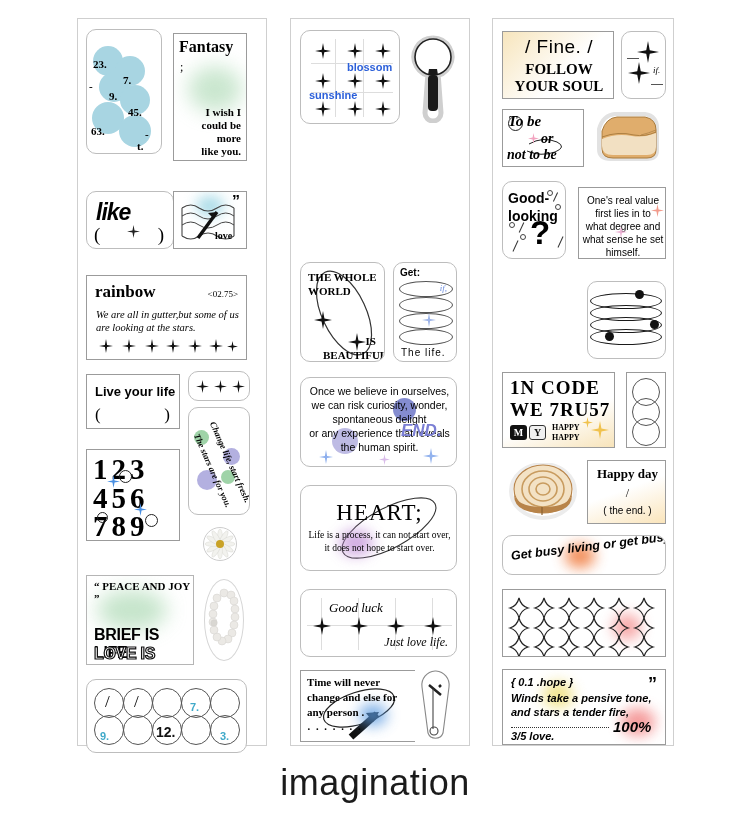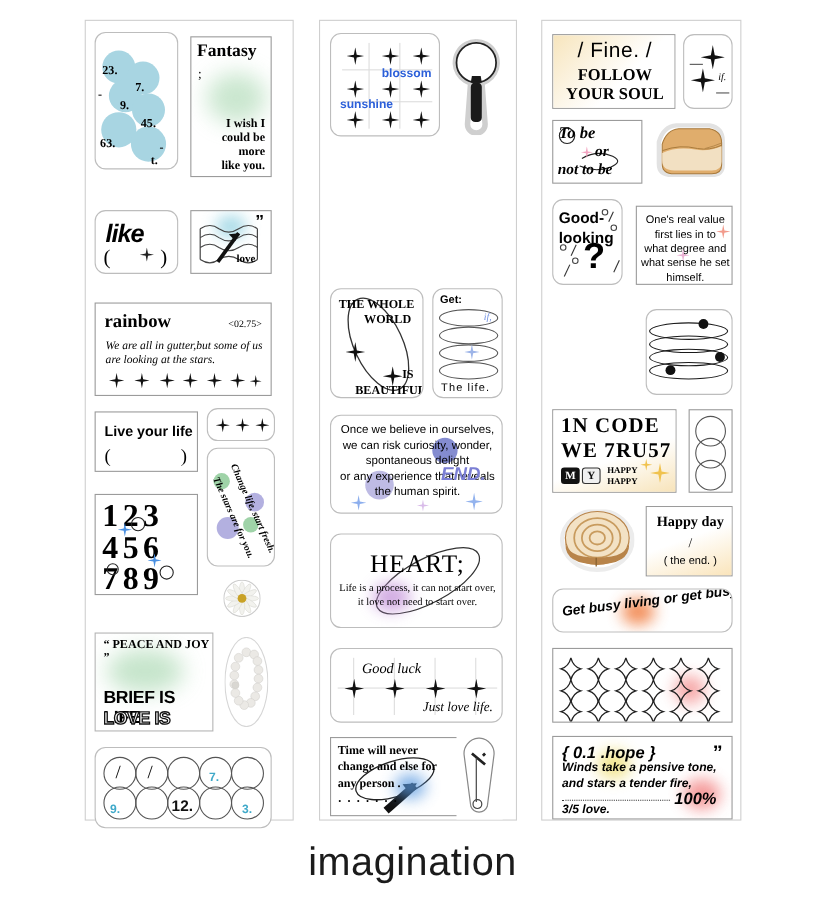--- a/index.html
+++ b/index.html
@@ -93,21 +93,21 @@
     <div class="sticker sq" style="left:95px; top:14px; width:74px; height:128px;">
       <div class="soft" style="left:14px; top:32px; width:54px; height:46px; background:#9fd3a8; opacity:.55;"></div>
       <div class="serif b" style="position:absolute;left:5px;top:4px;font-size:16px;">Fantasy</div>
       <div class="serif" style="position:absolute;left:6px;top:26px;font-size:12px;">;</div>
       <div class="serif b rgt" style="position:absolute;right:5px;top:72px;width:64px;font-size:11px;line-height:13px;white-space:pre-line;">I wish I
 could be
 more
 like you.</div>
     </div>
 
-    <div class="sticker round" style="left:8px; top:172px; width:76px; height:58px;">
+    <div class="sticker round" style="left:8px; top:172px; width:88px; height:58px;">
       <div class="sans b ital" style="position:absolute;left:9px;top:7px;font-size:23px;letter-spacing:-1px;">like</div>
       <div class="serif" style="position:absolute;left:7px;top:32px;font-size:19px;">(</div>
       <div class="serif" style="position:absolute;right:9px;top:32px;font-size:19px;">)</div>
       <div class="star" style="left:40px; top:33px; width:13px; height:13px; background:#222;"></div>
     </div>
 
     <div class="sticker sq" style="left:95px; top:172px; width:74px; height:58px;">
       <div class="blur-blob" style="left:22px; top:4px; width:28px; height:20px; background:#8fd0e0; opacity:.8;"></div>
       <svg width="74" height="58" style="position:absolute;left:0;top:0;">
         <path d="M8 16 q9 -6 17 0 q9 6 18 0 q9 -6 17 0 M8 16 L8 44 M60 16 L60 44 M8 44 q9 6 17 0 q9 -6 18 0 q9 6 17 0" fill="none" stroke="#444" stroke-width="1.1"></path>
@@ -277,21 +277,21 @@
         <path d="M19 40 l10 0 l-1 -6 l-8 0 z" fill="#1a1a1a"></path>
       </svg>
     </div>
 
 
     <div class="sticker round" style="left:9px; top:243px; width:85px; height:100px;">
       <svg width="85" height="100" style="position:absolute;left:0;top:0;">
         <ellipse cx="43" cy="50" rx="22" ry="45" fill="none" stroke="#333" stroke-width="1.2" transform="rotate(-25 43 50)"></ellipse>
       </svg>
       <div class="serif b" style="position:absolute;left:7px;top:8px;font-size:11px;">THE WHOLE</div>
-      <div class="serif b" style="position:absolute;left:7px;top:22px;font-size:11px;margin-left:23px;">WORLD</div>
+      <div class="serif b" style="position:absolute;left:7px;top:22px;font-size:11px;">WORLD</div>
       <div class="star" style="left:13px;top:48px;width:18px;height:18px;"></div>
       <div class="star" style="left:47px;top:70px;width:18px;height:18px;"></div>
       <div class="serif b" style="position:absolute;right:8px;top:72px;font-size:11px;">IS</div>
       <div class="serif b" style="position:absolute;left:22px;top:86px;font-size:11px;">BEAUTIFUL</div>
     </div>
 
     <div class="sticker round" style="left:102px; top:243px; width:64px; height:100px;">
       <div class="sans b" style="position:absolute;left:6px;top:4px;font-size:10px;">Get:</div>
       <div class="ellipse-o" style="left:5px;top:18px;width:54px;height:16px;border-color:#555;"></div>
       <div class="ellipse-o" style="left:5px;top:34px;width:54px;height:16px;border-color:#555;"></div>
@@ -316,21 +316,21 @@
       <div class="star" style="left:122px;top:70px;width:16px;height:16px;background:#6f9ae8;opacity:.75;"></div>
     </div>
 
     <div class="sticker round" style="left:9px; top:466px; width:157px; height:86px;">
       <svg width="157" height="86" style="position:absolute;left:0;top:0;">
         <ellipse cx="88" cy="42" rx="52" ry="20" fill="none" stroke="#333" stroke-width="1.1" transform="rotate(-28 88 42)"></ellipse>
       </svg>
       <div class="blur-blob" style="left:38px;top:44px;width:34px;height:26px;background:#c28fd8;opacity:.75;"></div>
       <div class="serif ctr" style="position:absolute;left:6px;top:14px;width:145px;font-size:23px;letter-spacing:1px;">HEART;</div>
       <div class="serif ctr" style="position:absolute;left:6px;top:44px;width:145px;font-size:9.5px;">Life is a process, it can not start over,</div>
-      <div class="serif ctr" style="position:absolute;left:6px;top:57px;width:145px;font-size:9.5px;">it love not need to start over.</div>
+      <div class="serif ctr" style="position:absolute;left:6px;top:57px;width:145px;font-size:9.5px;">it does not hope to start over.</div>
     </div>
 
     <div class="sticker round" style="left:9px; top:570px; width:157px; height:68px;">
       <div class="vline" style="left:20px;top:8px;width:1px;height:52px;"></div>
       <div class="vline" style="left:57px;top:8px;width:1px;height:52px;"></div>
       <div class="vline" style="left:94px;top:8px;width:1px;height:52px;"></div>
       <div class="vline" style="left:131px;top:8px;width:1px;height:52px;"></div>
       <div class="vline" style="left:6px;top:35px;width:145px;height:1px;"></div>
       <div class="star" style="left:12px;top:27px;width:18px;height:18px;"></div>
       <div class="star" style="left:49px;top:27px;width:18px;height:18px;"></div>
@@ -501,21 +501,21 @@
           <path d="M116 47 q2 8 9 10 q-7 2 -9 10 q-2 -8 -9 -10 q7 -2 9 -10 z"></path>
           <path d="M141 47 q2 8 9 10 q-7 2 -9 10 q-2 -8 -9 -10 q7 -2 9 -10 z"></path>
         </g>
       </svg>
 
     </div>
 
     <div class="sticker sq" style="left:9px; top:650px; width:164px; height:76px;">
       <div class="blur-blob" style="left:40px;top:12px;width:30px;height:26px;background:#efe07a;opacity:.85;"></div>
       <div class="blur-blob" style="left:118px;top:38px;width:34px;height:28px;background:#f38a8a;opacity:.85;"></div>
-      <div class="sans b ital" style="position:absolute;left:8px;top:6px;font-size:15px;">{ 0.1 .hope }</div>
+      <div class="sans b ital" style="position:absolute;left:8px;top:6px;font-size:11px;">{ 0.1 .hope }</div>
       <div class="sans b ital" style="position:absolute;left:8px;top:22px;font-size:11px;">Winds take a pensive tone,</div>
       <div class="sans b ital" style="position:absolute;left:8px;top:36px;font-size:11px;">and stars a tender fire,</div>
       <div class="hr-dot" style="position:absolute;left:8px;top:57px;width:98px;height:1px;"></div>
       <div class="sans b ital" style="position:absolute;left:110px;top:48px;font-size:15px;">100%</div>
       <div class="sans b ital" style="position:absolute;left:8px;top:60px;font-size:11px;">3/5 love.</div>
       <div class="sans b" style="position:absolute;right:8px;top:4px;font-size:18px;">”</div>
     </div>
   </div>
 
   <div class="title-bottom">imagination</div>

